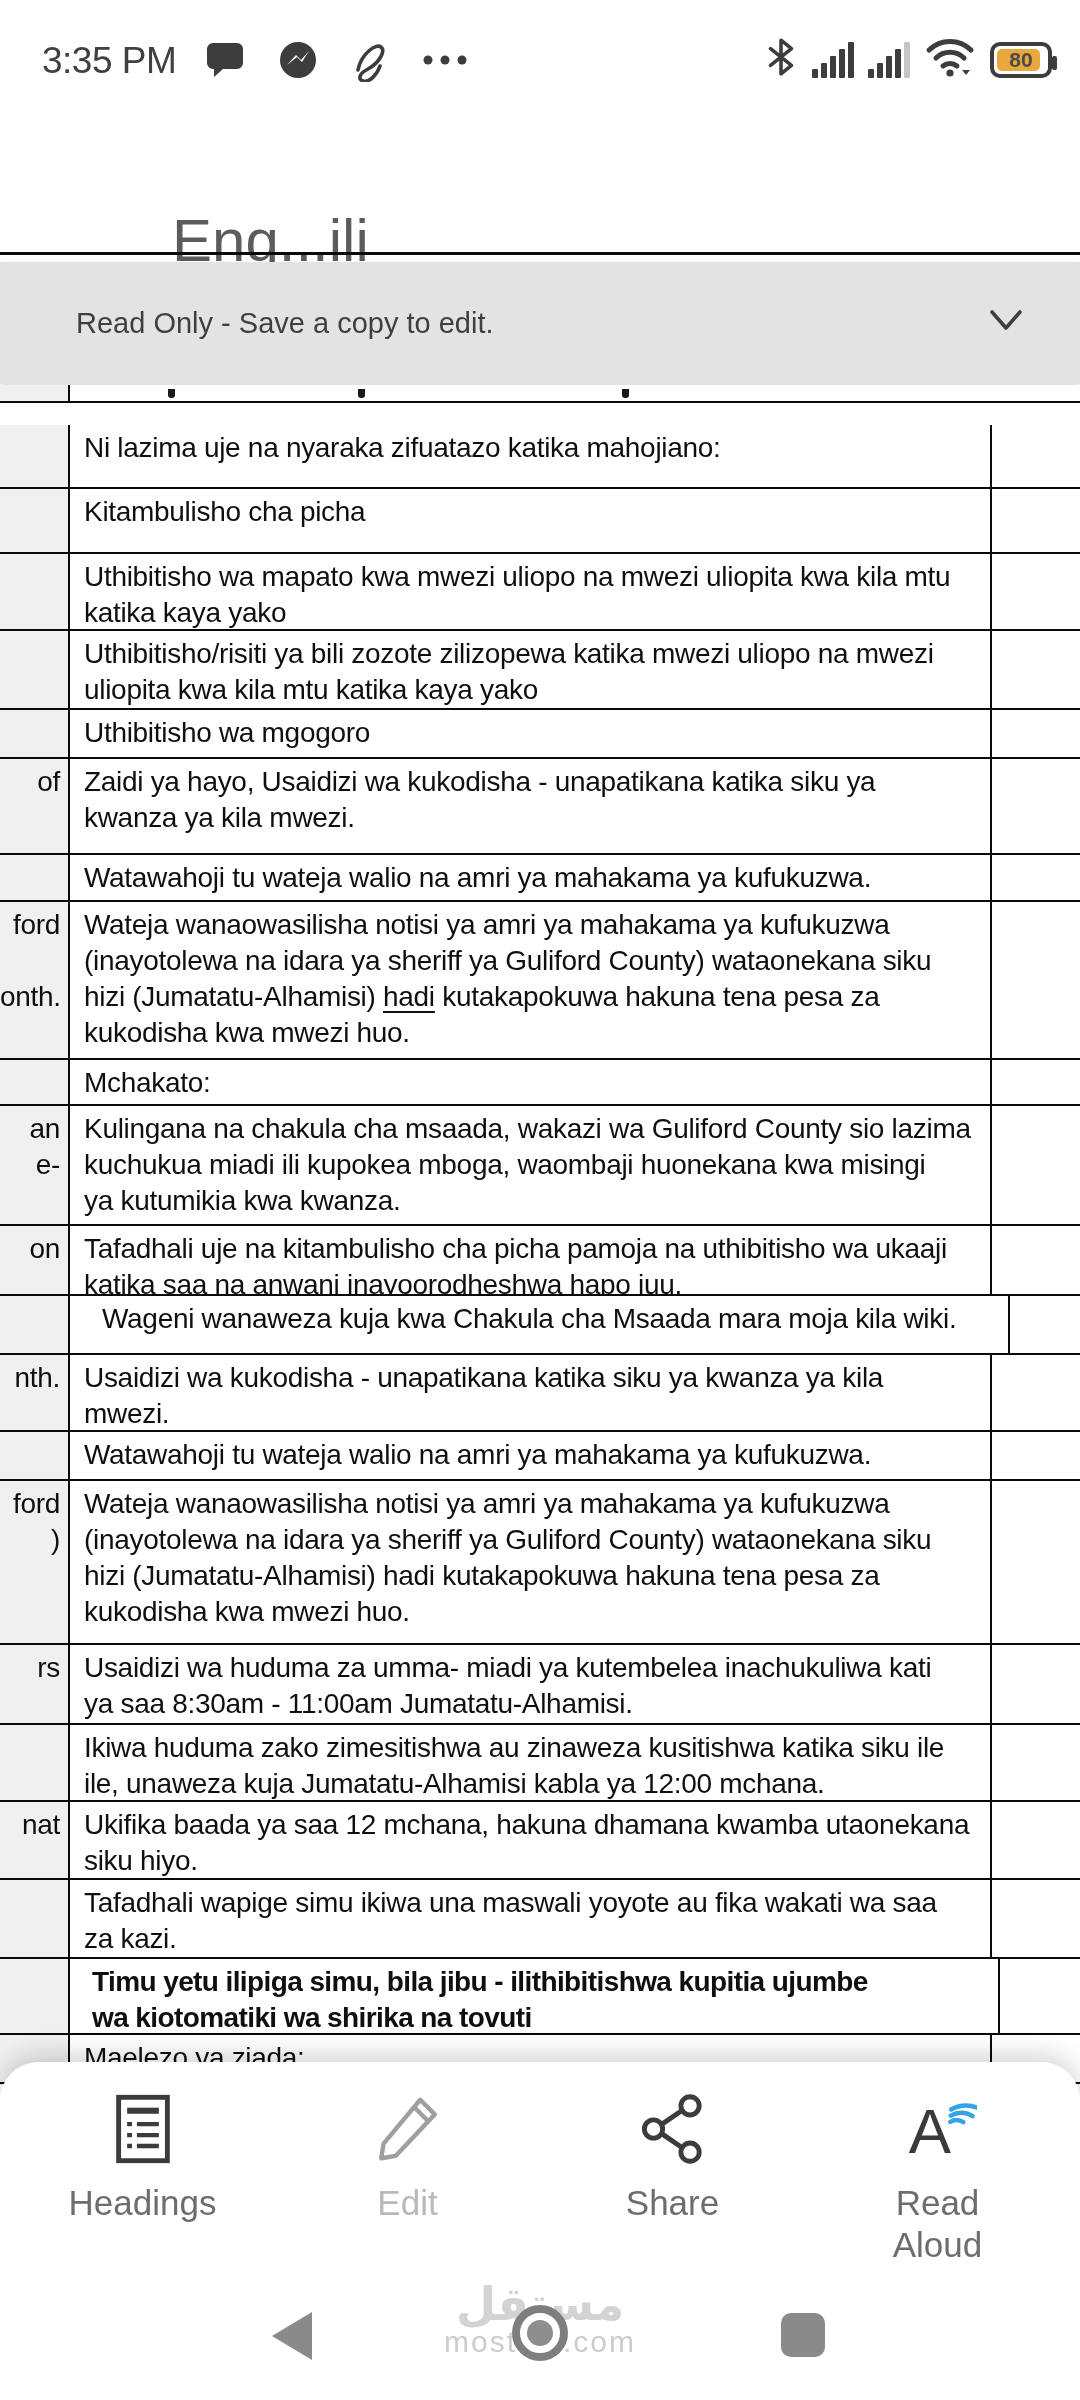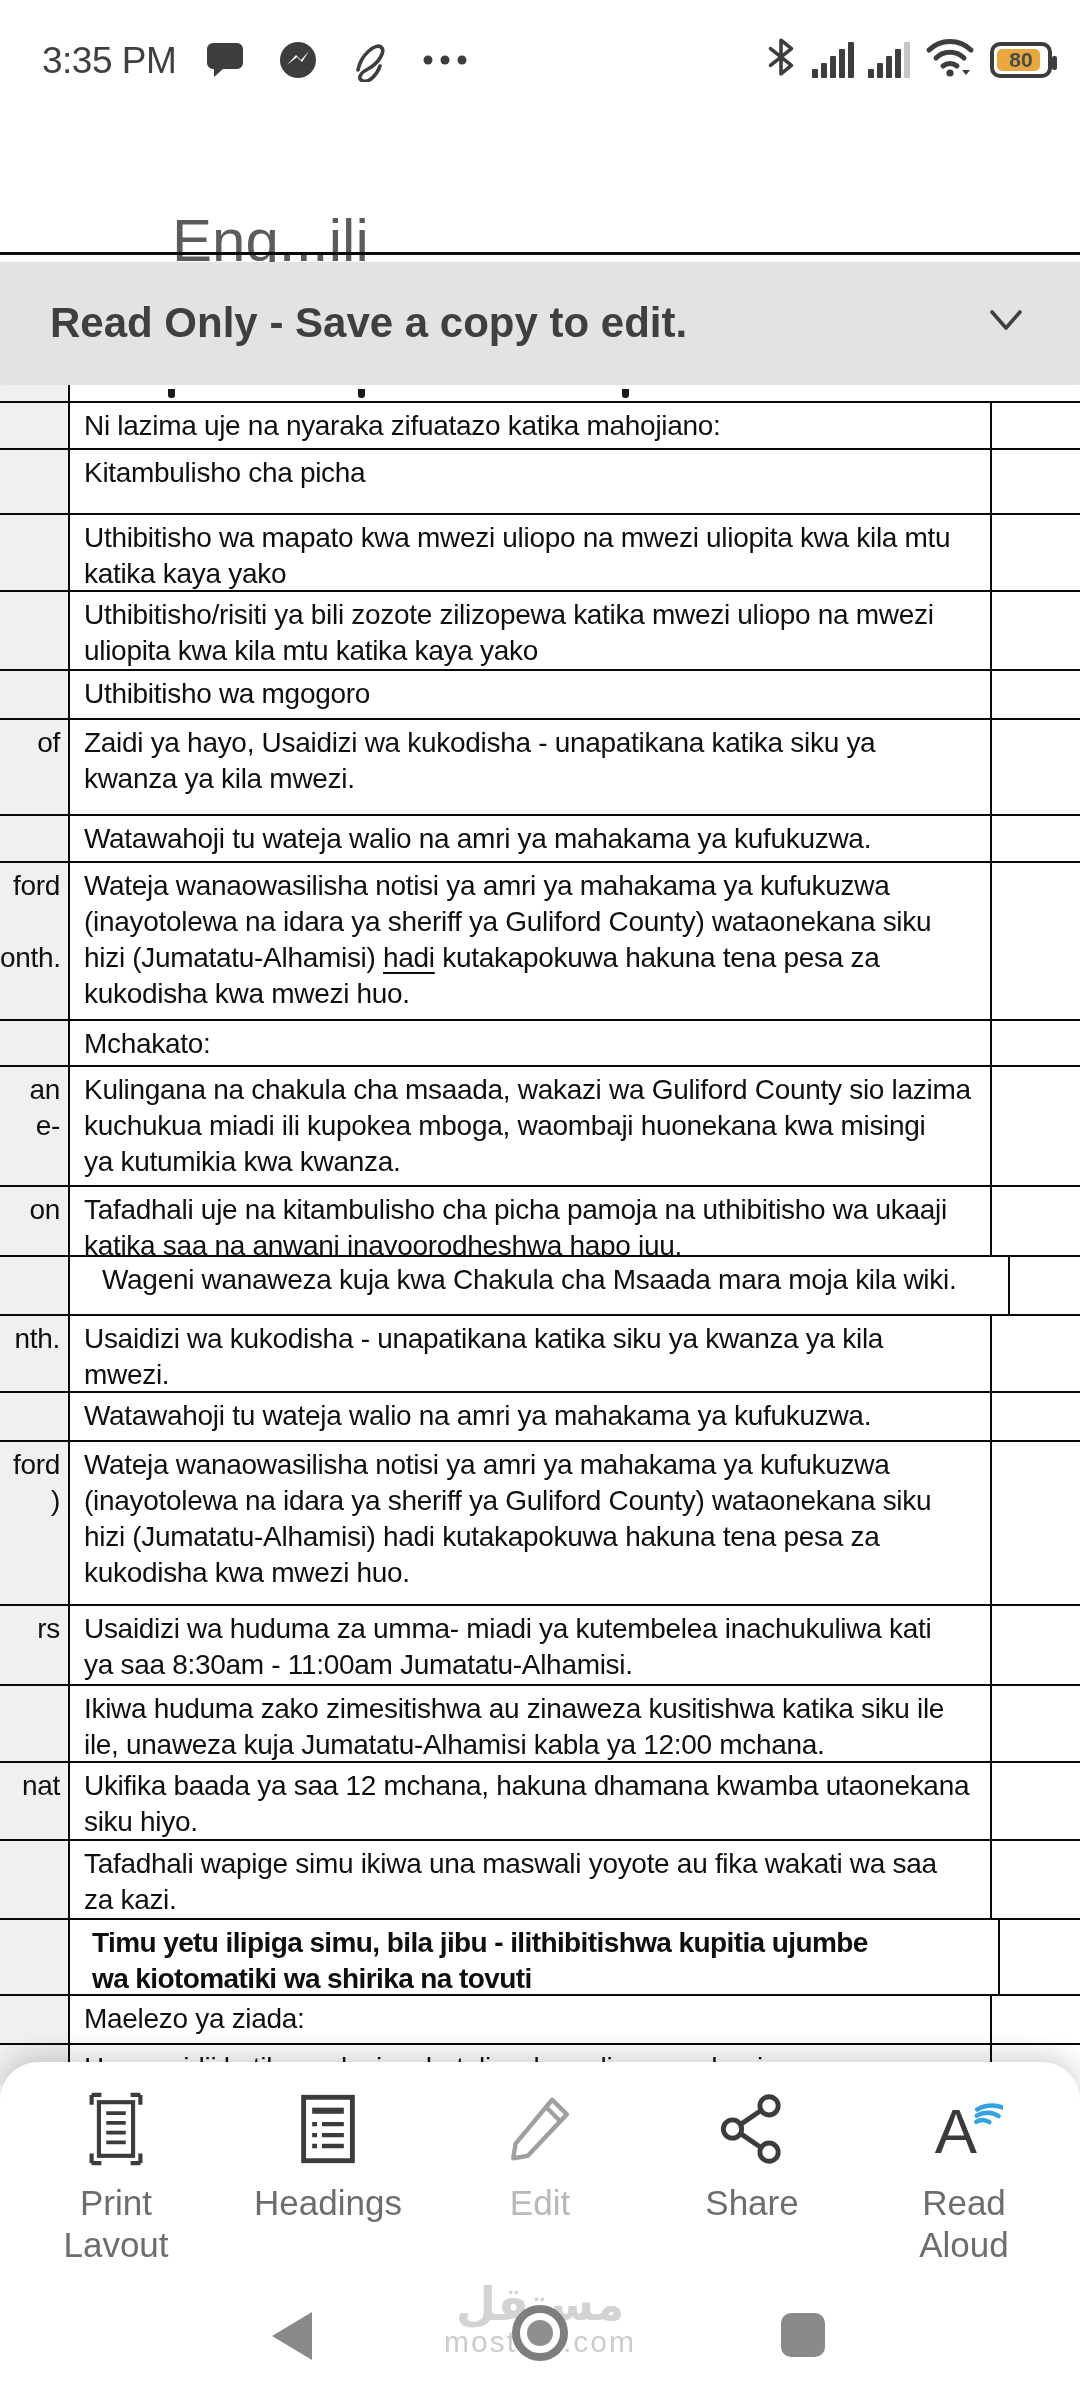--- a/index.html
+++ b/index.html
@@ -19,21 +19,21 @@
   .battery .pct{position:relative;width:100%;text-align:center;font-size:21px;font-weight:bold;color:#4a4a4a;z-index:1;}
   .battery .nub{position:absolute;right:-9px;top:10px;width:5px;height:14px;background:#3d3d3d;border-radius:2px;}
   
   .app-bar{position:absolute;left:0;top:110px;width:1080px;height:140px;background:#fff;}
   .ab-title{position:absolute;left:172px;top:60px;font-size:60px;color:#5c5c5c;margin-top:36px;}
   .ab-ic{position:absolute;top:150px;}
   
   .doc-top-line{position:absolute;left:0;top:252px;width:1080px;height:3px;background:#0a0a0a;}
   .banner{position:absolute;left:0;top:262px;width:1080px;height:122px;background:#e3e3e3;
           box-shadow:0 4px 8px rgba(0,0,0,.14);display:flex;align-items:center;}
-  .banner-text{margin-left:50px;font-size:42px;color:#3f3f3f;font-weight:bold;}
+  .banner-text{margin-left:76px;font-size:29px;color:#3f3f3f;}
   .banner-chev{position:absolute;right:52px;top:44px;}
   
   .doc-table{position:absolute;left:0;top:385px;width:1080px;height:1700px;overflow:hidden;background:#fff;
              font-size:28px;line-height:36px;color:#0f0f0f;letter-spacing:-0.3px;}
   .trow{display:flex;border-bottom:2px solid #0a0a0a;box-sizing:border-box;overflow:hidden;}
   .tcell{box-sizing:border-box;}
   .tcell.left{width:70px;background:#f0f0f0;border-right:2px solid #0a0a0a;text-align:right;
               padding:5px 8px 0 0;white-space:pre-line;}
   .tcell.main{width:922px;border-right:2px solid #0a0a0a;padding:5px 18px 0 14px;white-space:pre-line;overflow:hidden;}
   .tcell.right{flex:1;background:#fff;}
@@ -150,21 +150,21 @@
 </div>
 
 <div class="doc-table">
   <div class="partial-row">
     <span class="pl"></span>
     <span class="mark" style="left:168px"></span>
     <span class="mark" style="left:358px"></span>
     <span class="mark" style="left:622px"></span>
   </div>
   <div>
-      <div class="trow" style="height: 47px;">
+      <div class="trow" style="height: 64px; margin-top: 22px;">
         <div class="tcell left"></div>
         <div class="tcell main">Ni lazima uje na nyaraka zifuatazo katika mahojiano:</div>
         <div class="tcell right"></div>
       </div>
       <div class="trow" style="height: 65px;">
         <div class="tcell left"></div>
         <div class="tcell main">Kitambulisho cha picha</div>
         <div class="tcell right"></div>
       </div>
       <div class="trow" style="height: 77px;">
@@ -287,32 +287,20 @@
       <div class="trow" style="height: 80px;">
         <div class="tcell left"></div>
         <div class="tcell main">Hawasaidii katika malazi ya hoteli wala malipo ya rehani</div>
         <div class="tcell right"></div>
       </div>
     </div>
 </div>
 
 <div class="bottom-sheet">
   <div class="bt-items">
-    <div class="bt-item">
-      <svg width="78" height="78" viewBox="0 0 64 64">
-          <path d="M12 4 v8 M4 12 h-0 M12 4 h8" fill="none" stroke="#3c3c3c" stroke-width="3.4"></path>
-          <path d="M52 4 v8 M52 4 h-8" fill="none" stroke="#3c3c3c" stroke-width="3.4"></path>
-          <path d="M12 60 v-8 M12 60 h8" fill="none" stroke="#3c3c3c" stroke-width="3.4"></path>
-          <path d="M52 60 v-8 M52 60 h-8" fill="none" stroke="#3c3c3c" stroke-width="3.4"></path>
-          <rect x="18" y="10" width="28" height="44" fill="none" stroke="#3c3c3c" stroke-width="3.4"></rect>
-          <path d="M24 19 h16 M24 27 h16 M24 35 h16 M24 43 h16" stroke="#3c3c3c" stroke-width="3.2"></path>
-        </svg>
-      <span class="bt-label">Print
-Lavout</span>
-    </div>
     <div class="bt-item">
       <svg width="78" height="78" viewBox="0 0 64 64">
           <rect x="12" y="6" width="40" height="52" fill="none" stroke="#3c3c3c" stroke-width="4"></rect>
           <path d="M19 17 h26" stroke="#3c3c3c" stroke-width="5"></path>
           <path d="M19 28 h4 M27 28 h18" stroke="#3c3c3c" stroke-width="3.6"></path>
           <path d="M19 37 h4 M27 37 h18" stroke="#3c3c3c" stroke-width="3.6"></path>
           <path d="M19 46 h4 M27 46 h18" stroke="#3c3c3c" stroke-width="3.6"></path>
         </svg>
       <span class="bt-label">Headings</span>
     </div>

